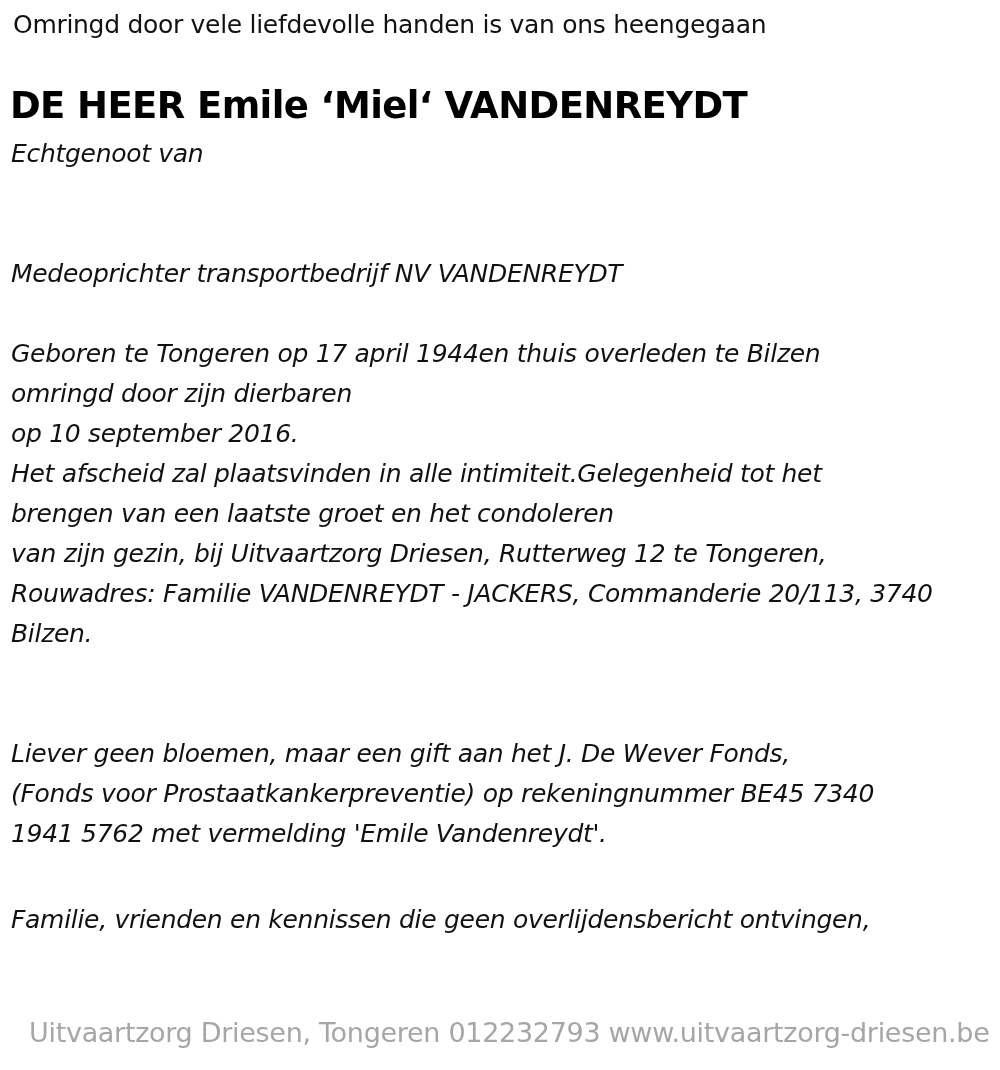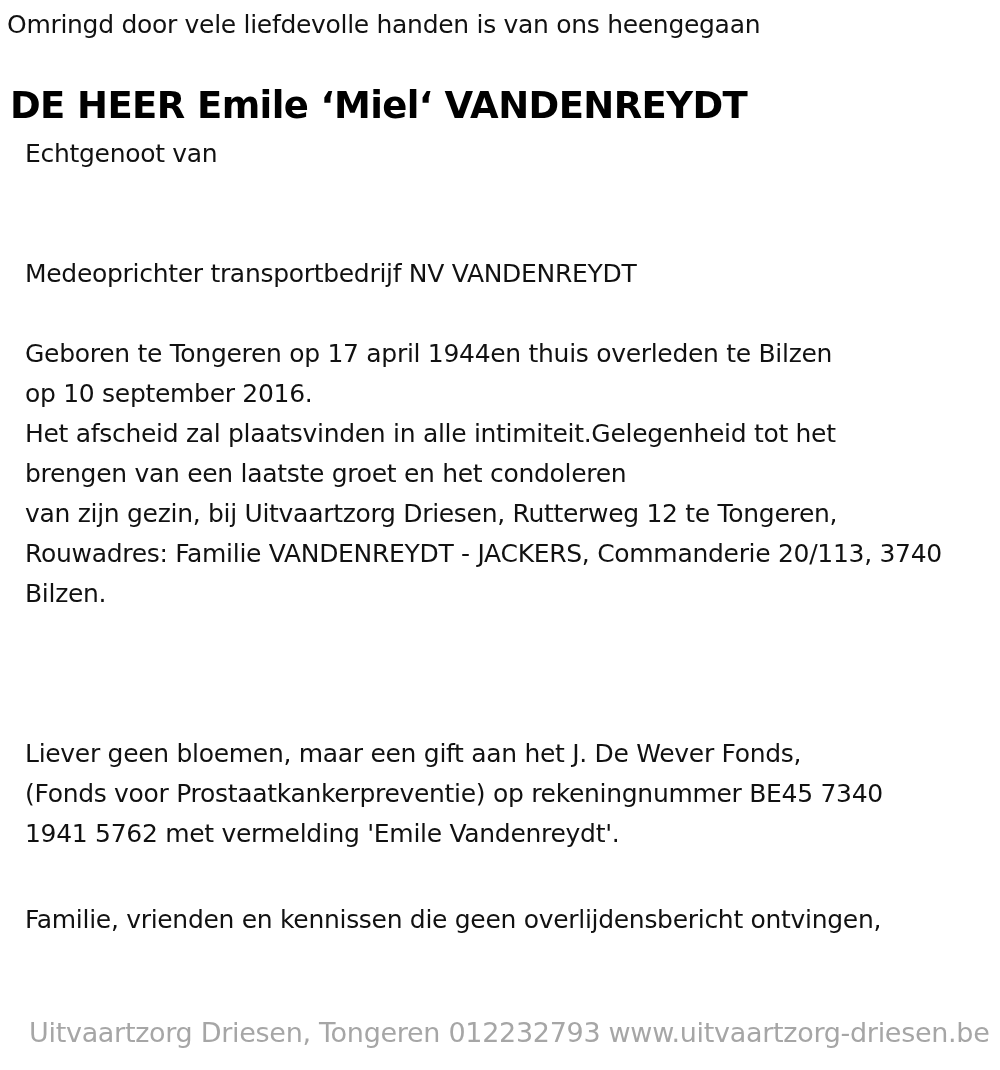--- a/index.html
+++ b/index.html
@@ -21,36 +21,37 @@
     .line {
       font-size: 25px;
       line-height: 40px;
       height: 40px;
       white-space: nowrap;
       letter-spacing: -0.3px;
     }
     .intro {
       position: absolute;
       top: 5px;
-      left: 7px;
+      left: 13px;
     }
     .title {
       position: absolute;
       top: 81px;
       left: 10px;
       font-size: 37px;
       font-weight: bold;
       line-height: 50px;
       white-space: nowrap;
       letter-spacing: -0.6px;
       color: #000000;
     }
     .block {
       position: absolute;
-      left: 25px;
+      left: 11px;
+      font-style: italic;
     }
     .footer {
       position: absolute;
       top: 1013px;
       left: 11px;
       font-size: 27px;
       line-height: 40px;
       white-space: nowrap;
       color: #a6a6a6;
       letter-spacing: -0.3px;
@@ -69,20 +70,21 @@
   <div class="block" style="top:134px;">
     <div class="line">Echtgenoot van</div>
   </div>
 
   <div class="block" style="top:254px;">
     <div class="line">Medeoprichter transportbedrijf NV VANDENREYDT</div>
   </div>
 
   <div class="block" style="top:334px;">
     <div class="line">Geboren te Tongeren op 17 april 1944en thuis overleden te Bilzen</div>
+    <div class="line">omringd door zijn dierbaren</div>
     <div class="line">op 10 september 2016.</div>
     <div class="line">Het afscheid zal plaatsvinden in alle intimiteit.Gelegenheid tot het</div>
     <div class="line">brengen van een laatste groet en het condoleren</div>
     <div class="line">van zijn gezin, bij Uitvaartzorg Driesen, Rutterweg 12 te Tongeren,</div>
     <div class="line">Rouwadres: Familie VANDENREYDT - JACKERS, Commanderie 20/113, 3740</div>
     <div class="line">Bilzen.</div>
   </div>
 
   <div class="block" style="top:734px;">
     <div class="line">Liever geen bloemen, maar een gift aan het J. De Wever Fonds,</div>

